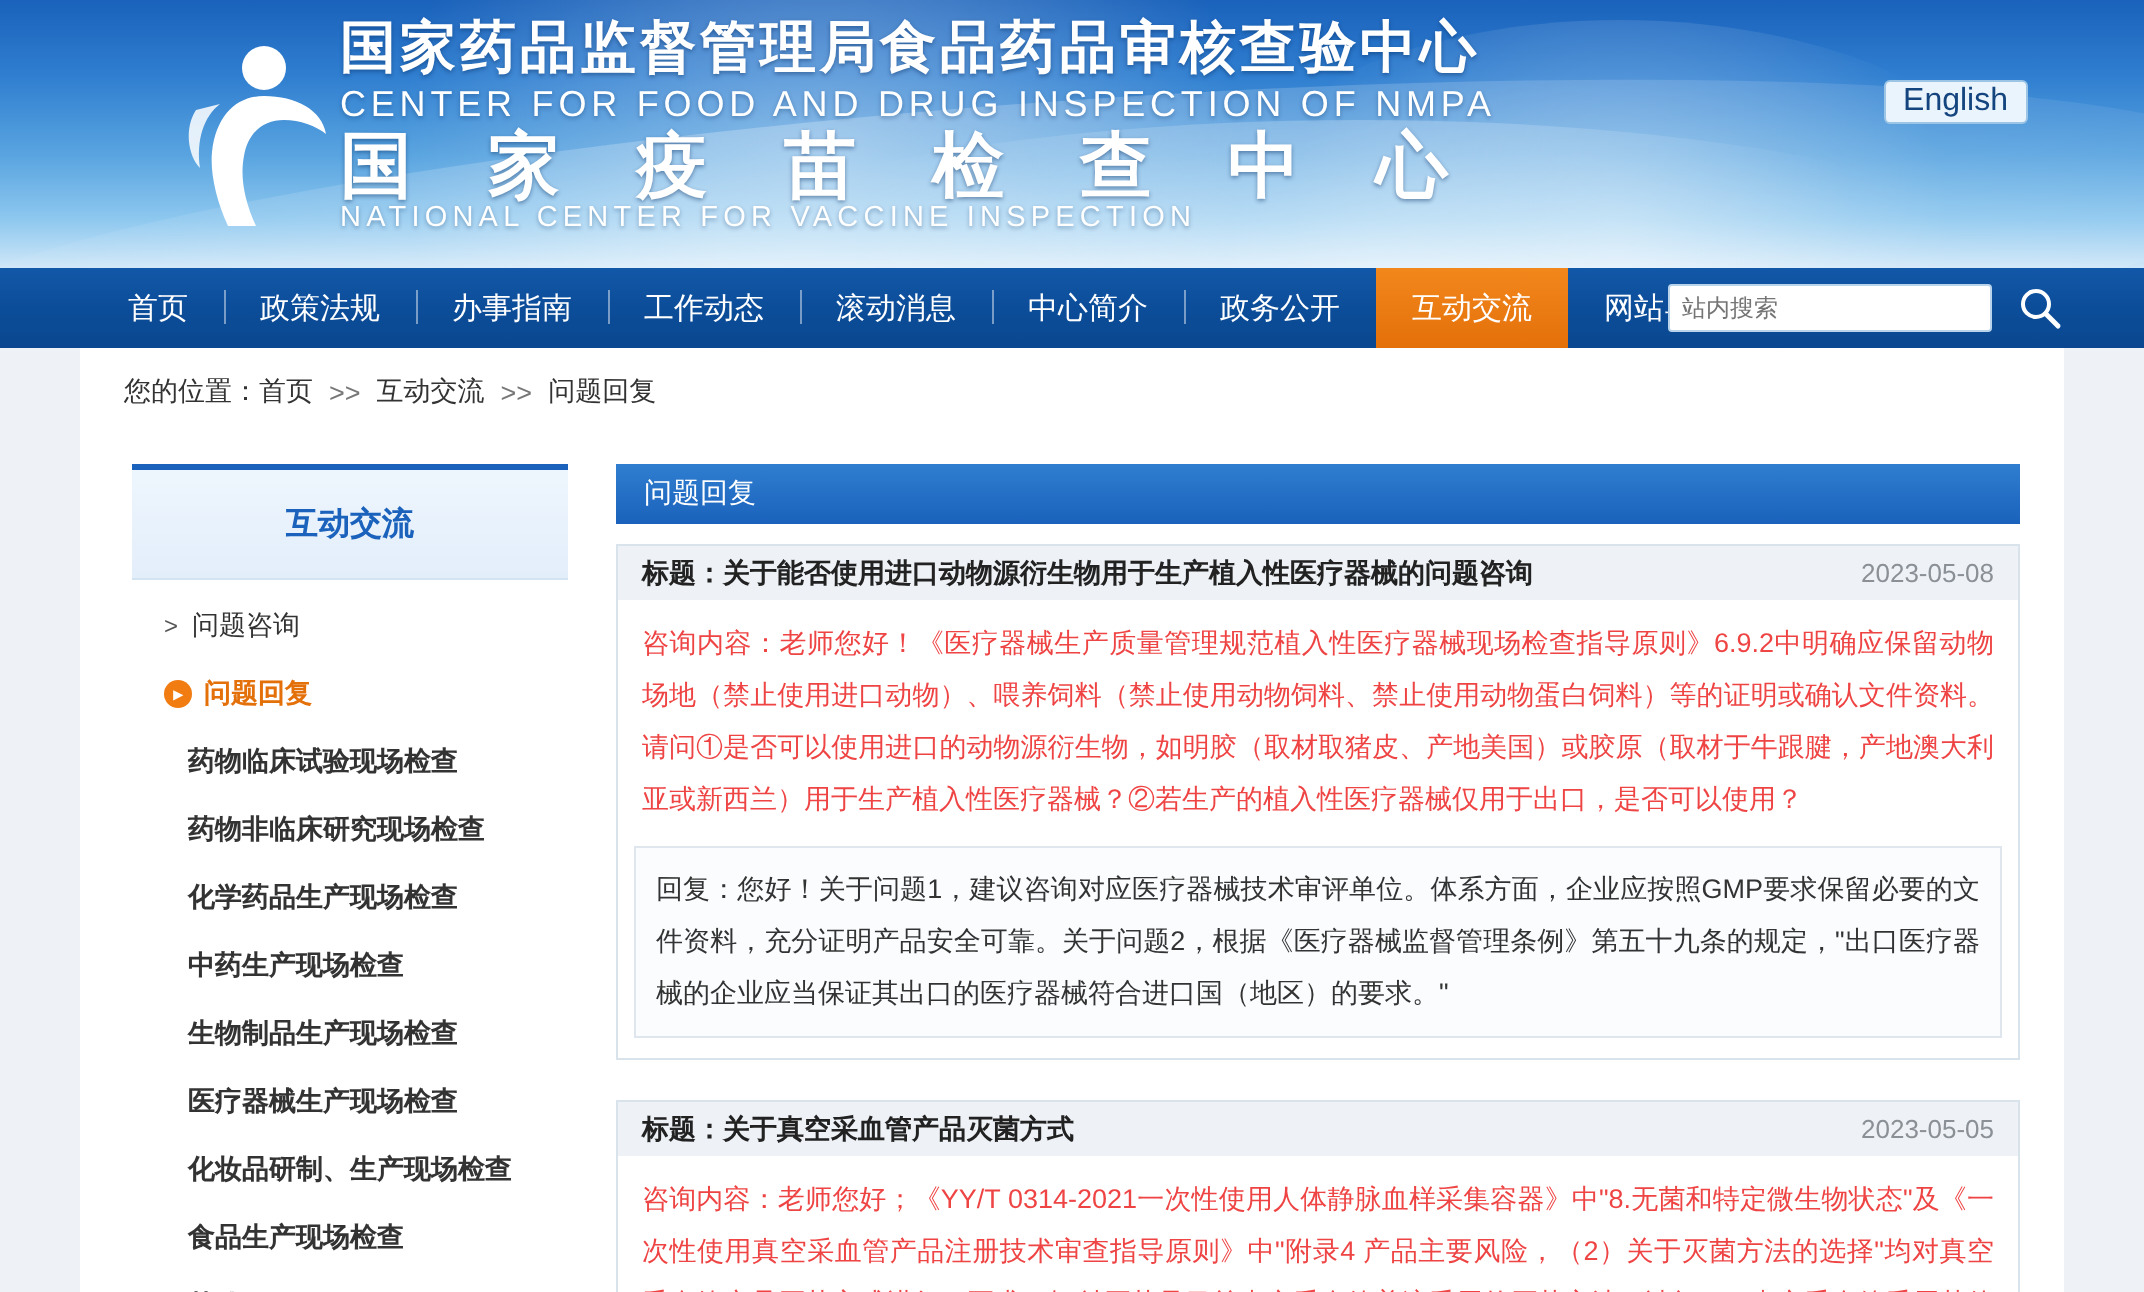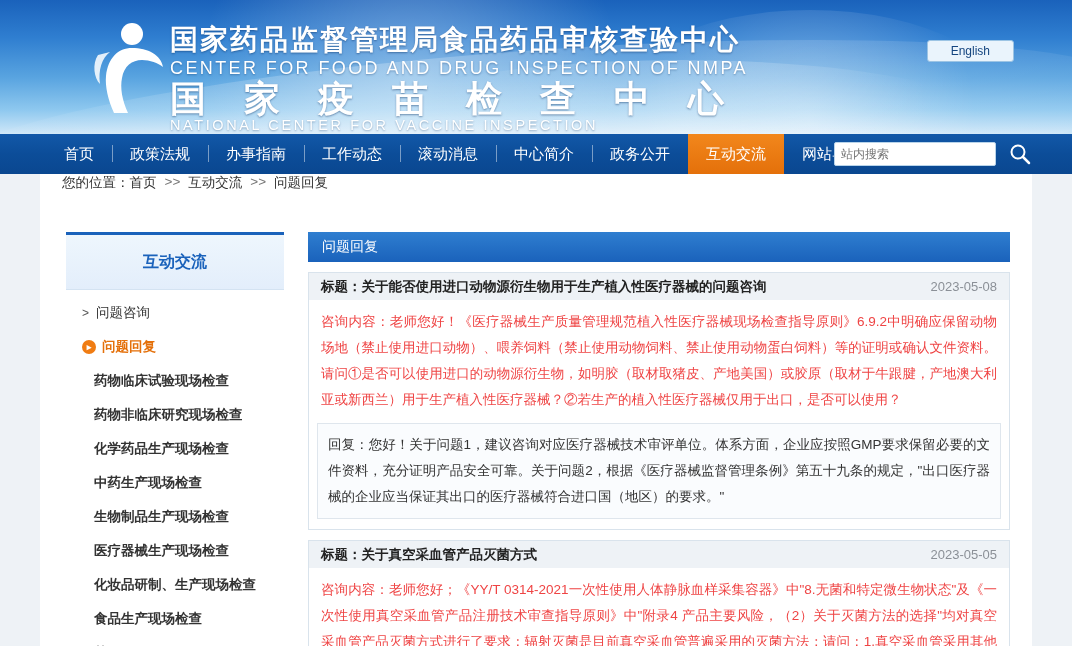--- a/index.html
+++ b/index.html
@@ -49,21 +49,21 @@
   .logo-mark {
     position: absolute;
     left: 88px;
     top: 18px;
     width: 80px;
     height: 100px;
   }
   .title-block {
     position: absolute;
     left: 170px;
-    top: 24px;
+    top: 8px;
     color: #ffffff;
   }
   .t-cn1 {
     font-size: 28px;
     font-weight: bold;
     letter-spacing: 2px;
     line-height: 32px;
     text-shadow: 0 1px 2px rgba(0,40,90,0.45);
     white-space: nowrap;
   }
@@ -91,23 +91,23 @@
     white-space: nowrap;
     text-shadow: 0 1px 2px rgba(0,40,90,0.35);
   }
   .lang-btn {
     position: absolute;
     right: 58px;
     top: 40px;
     background: #eaf4fc;
     border: 1px solid #9cc4e4;
     border-radius: 3px;
-    font-size: 12px;
+    font-size: 16px;
     color: #14457f;
-    padding: 2px 23px;
+    padding: 2px 9px;
     line-height: 16px;
     cursor: pointer;
     text-align: center;
   }
 
   
   .navbar {
     position: relative;
     height: 40px;
     background: linear-gradient(180deg, #1258a8 0%, #0c4d99 50%, #0a4790 100%);
@@ -176,21 +176,21 @@
     background: #eef2f6;
     min-height: 432px;
     padding-bottom: 2px;
   }
   .crumb-band {
     width: 992px;
     margin: 0 auto;
     background: #ffffff;
     height: 44px;
     display: flex;
-    align-items: flex-start;
+    align-items: center;
     padding-left: 22px;
     box-sizing: border-box;
     font-size: 13.5px;
     color: #333;
   }
   .crumb-band .sep { margin: 0 8px; color: #777; }
   .crumb-link { color: #333; cursor: pointer; }
 
   
   .main {
@@ -269,21 +269,21 @@
     font-size: 14px;
     display: flex;
     align-items: center;
     padding-left: 14px;
     box-sizing: border-box;
   }
   .qa-list { margin-top: 10px; }
   .qa-item {
     border: 1px solid #d9e3ec;
     border-top: none;
-    margin-bottom: 10px;
+    margin-bottom: 20px;
     background: #ffffff;
   }
   .qa-head {
     background: #eef2f6;
     border-top: 1px solid #d9e3ec;
     height: 28px;
     display: flex;
     align-items: center;
     justify-content: space-between;
     padding: 0 12px;

